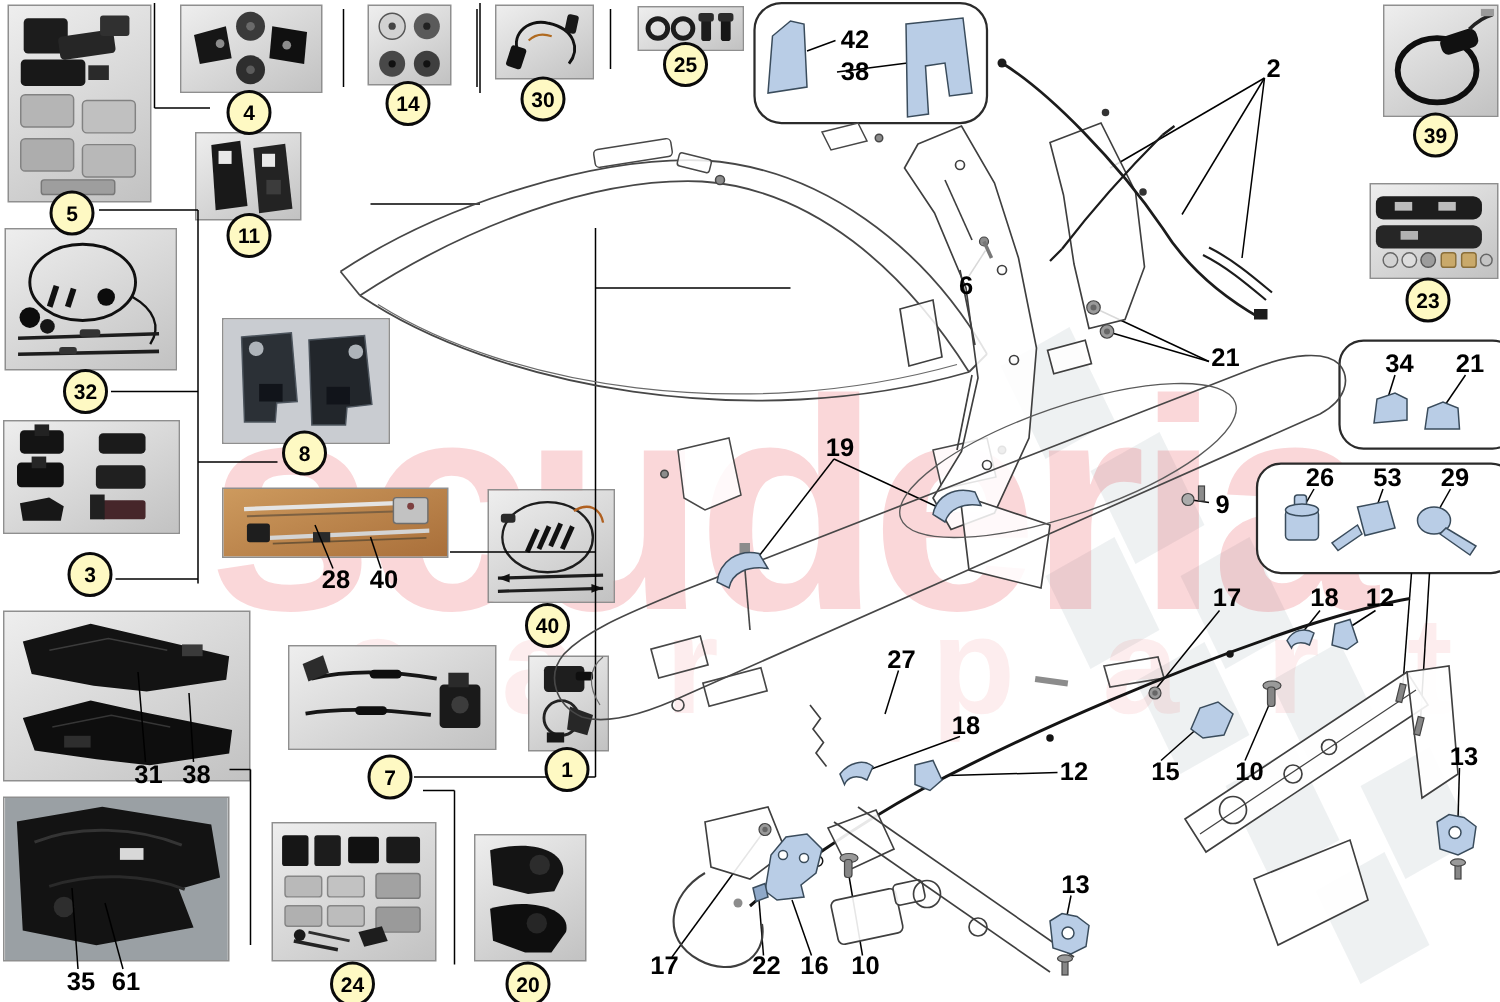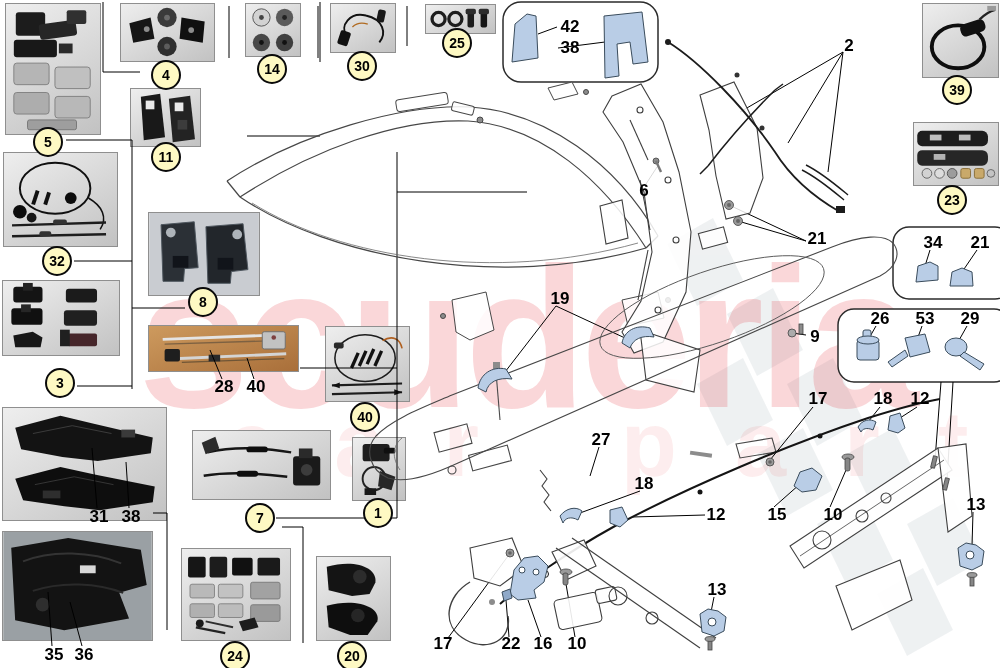--- a/index.html
+++ b/index.html
@@ -547,15 +547,15 @@
   <div class="lbl" style="left:644px;top:484px">18</div>
   <div class="lbl" style="left:443px;top:644px">17</div>
   <div class="lbl" style="left:511px;top:644px">22</div>
   <div class="lbl" style="left:543px;top:644px">16</div>
   <div class="lbl" style="left:577px;top:644px">10</div>
   <div class="lbl" style="left:224px;top:387px">28</div>
   <div class="lbl" style="left:256px;top:387px">40</div>
   <div class="lbl" style="left:99px;top:517px">31</div>
   <div class="lbl" style="left:131px;top:517px">38</div>
   <div class="lbl" style="left:54px;top:655px">35</div>
-  <div class="lbl" style="left:84px;top:655px">36</div>
+  <div class="lbl" style="left:84px;top:655px">61</div>
 
 </div>
 
 </body></html>

